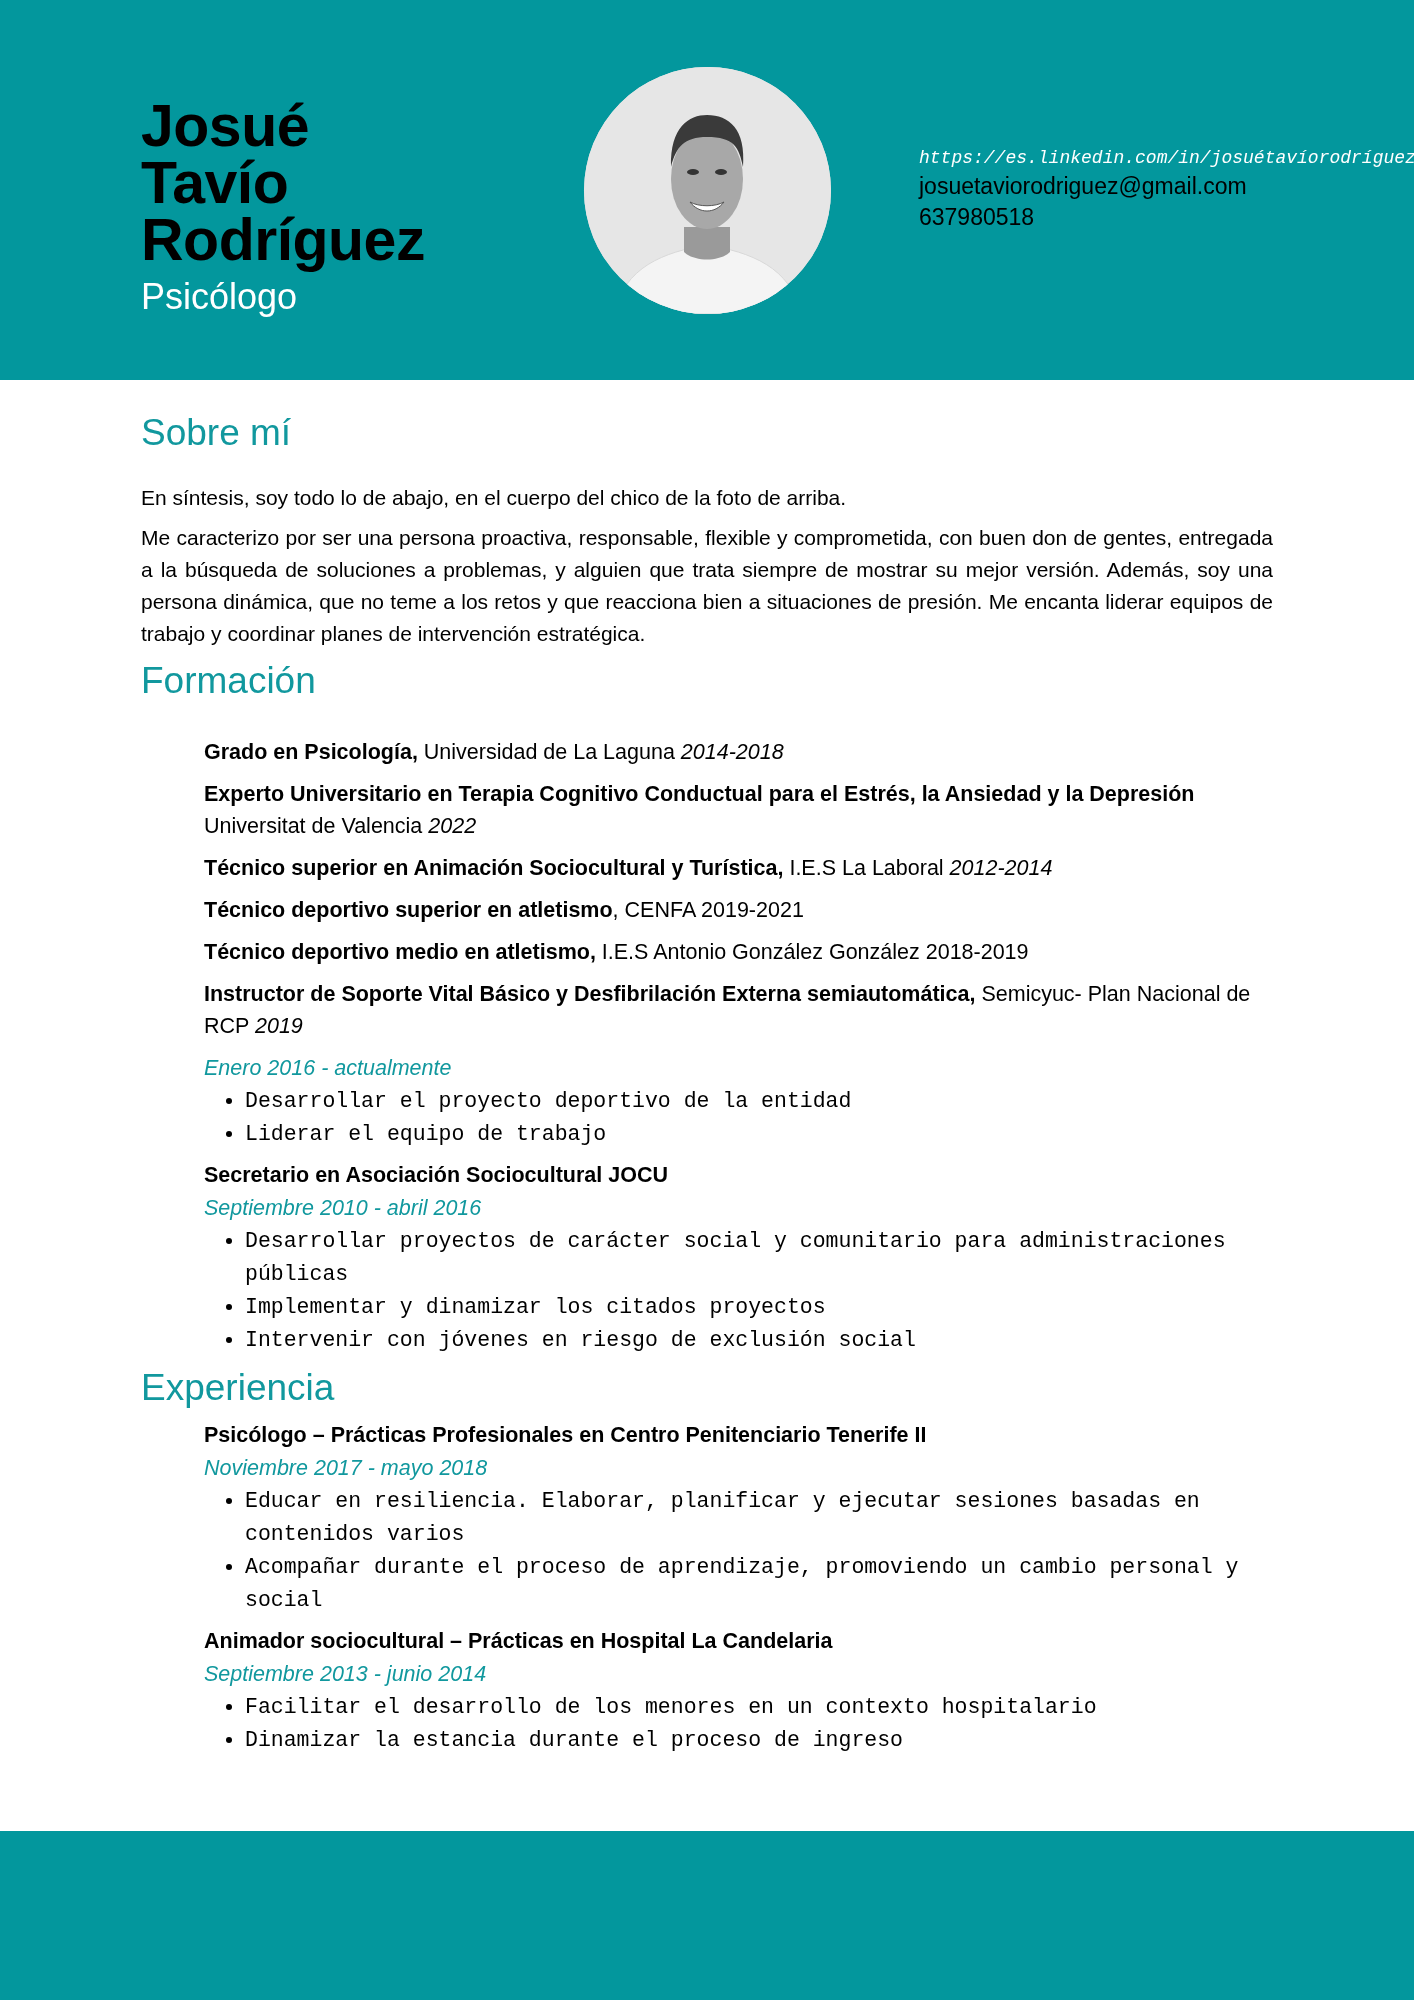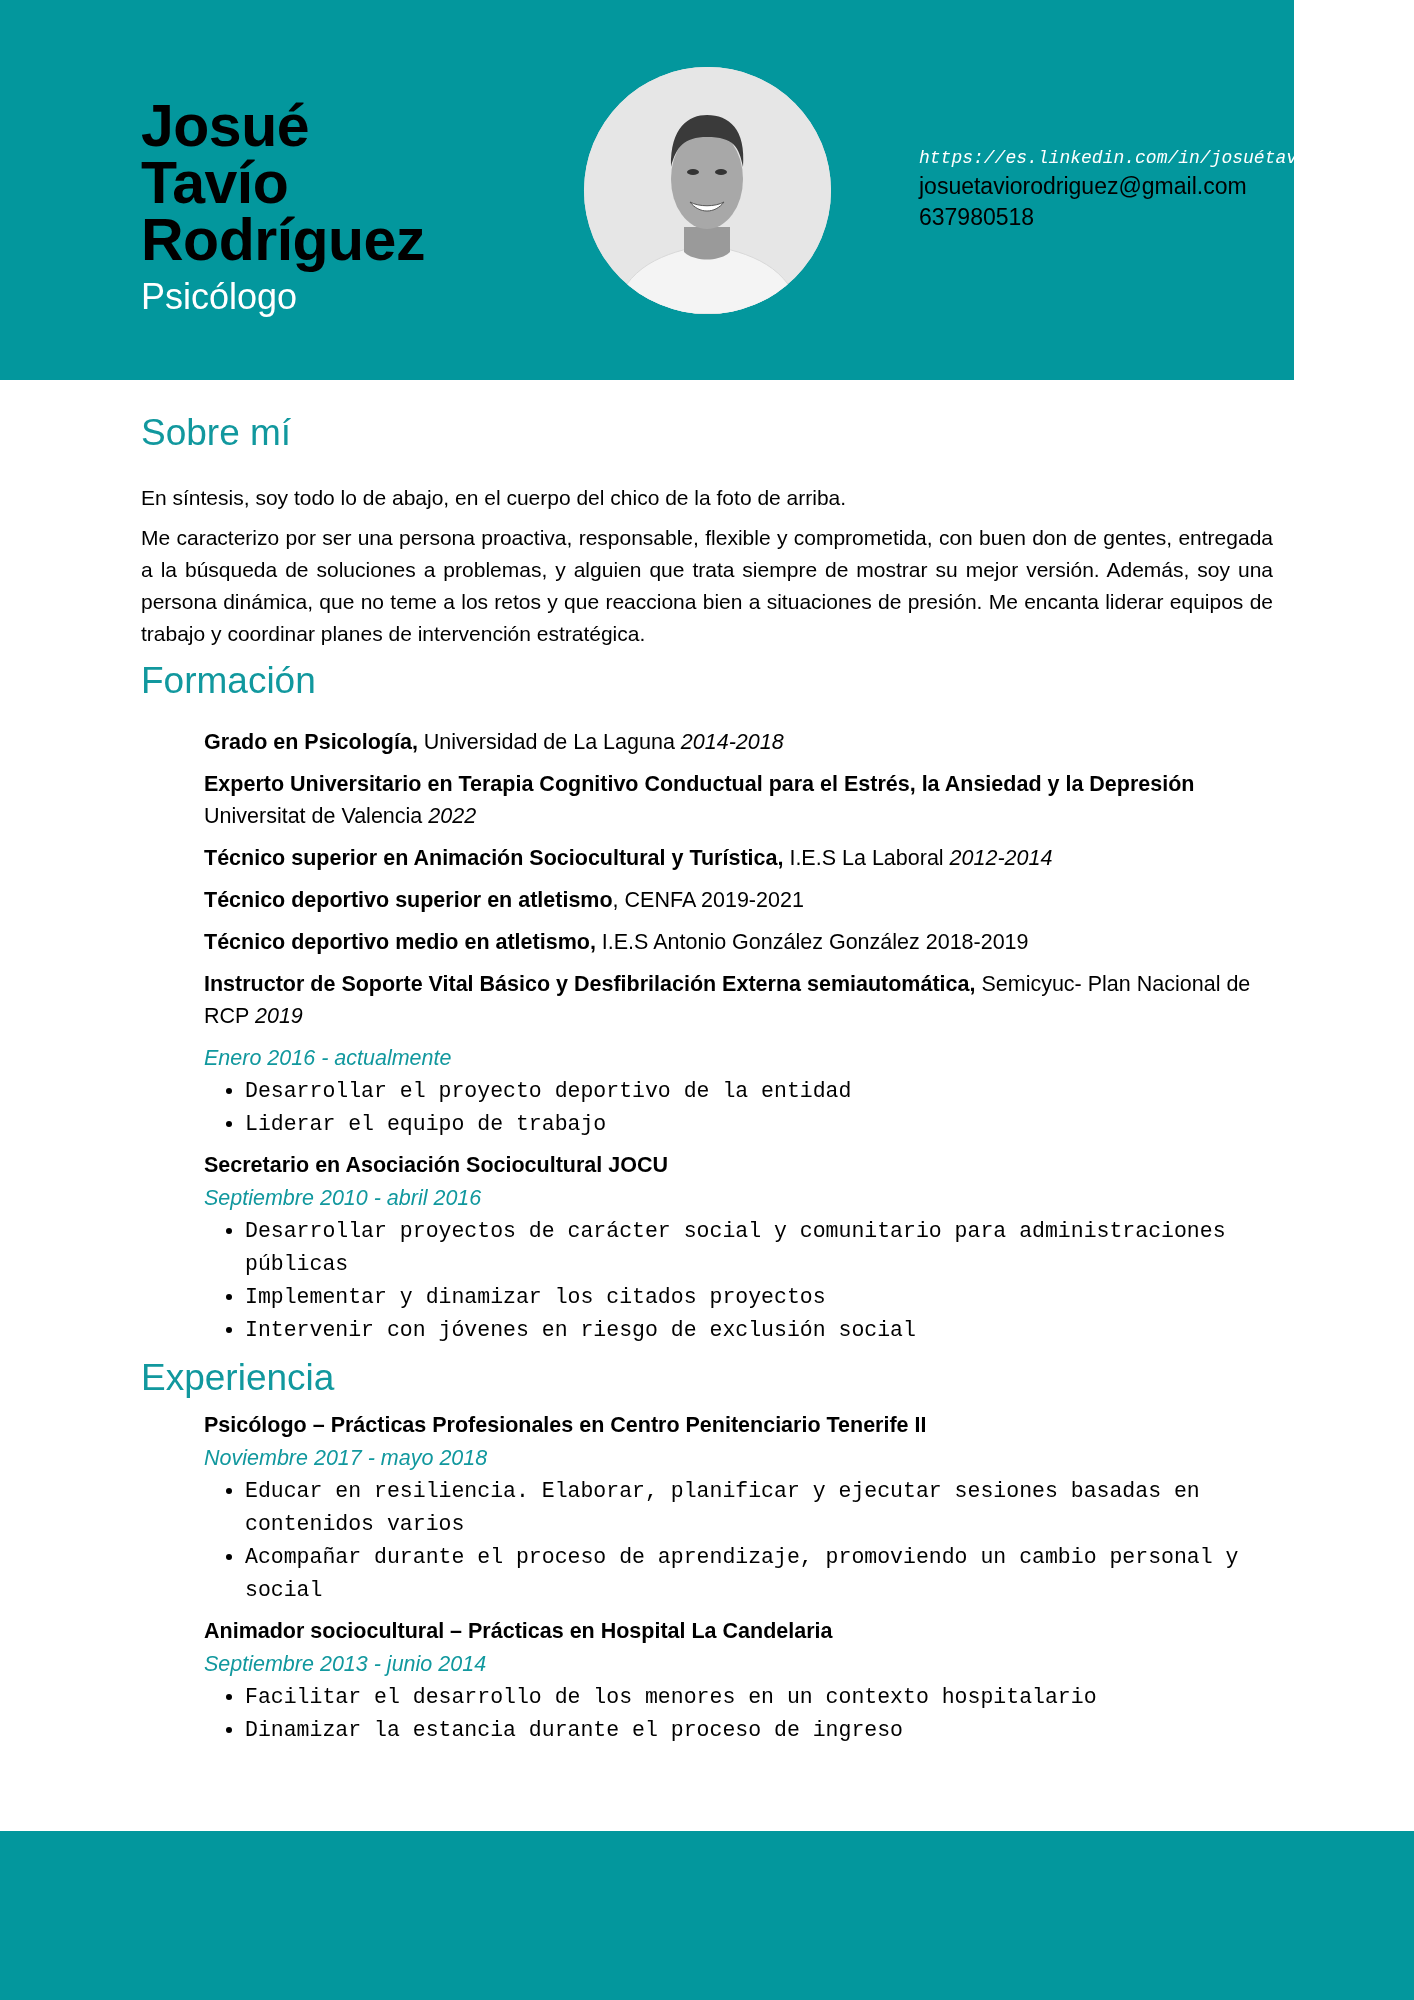--- a/index.html
+++ b/index.html
@@ -2,21 +2,21 @@
 <html><head>
 <meta charset="utf-8">
 <style>
   html, body { margin: 0; padding: 0; }
   body {
     width: 1414px; height: 2000px; position: relative; overflow: hidden;
     background: #ffffff; color: #000;
     font-family: "Liberation Sans", "DejaVu Sans", sans-serif;
   }
   .header {
-    position: absolute; left: 0; top: 0; width: 1294px; height: 380px;
+    position: absolute; left: 0; top: 0; width: 1414px; height: 380px;
     background: #03979d;
   }
   .footer {
     position: absolute; left: 0; top: 1831px; width: 1414px; height: 169px;
     background: #03979d;
   }
   .name-block { position: absolute; left: 141px; top: 98px; }
   .name-line {
     font-family: "Liberation Sans", sans-serif; font-weight: bold;
     font-size: 59px; line-height: 57px; color: #000; letter-spacing: -0.5px;
@@ -87,21 +87,21 @@
 </div>
 
 <div class="main">
   <h2 class="section">Sobre mí</h2>
   <div class="about">
     <p>En síntesis, soy todo lo de abajo, en el cuerpo del chico de la foto de arriba.</p>
     <p>Me caracterizo por ser una persona proactiva, responsable, flexible y comprometida, con buen don de gentes, entregada a la búsqueda de soluciones a problemas, y alguien que trata siempre de mostrar su mejor versión. Además, soy una persona dinámica, que no teme a los retos y que reacciona bien a situaciones de presión. Me encanta liderar equipos de trabajo y coordinar planes de intervención estratégica.</p>
   </div>
 
   <h2 class="section" style="margin-top:6px">Formación</h2>
-  <div class="edu" style="margin-top:22px">
+  <div class="edu" style="margin-top:32px">
     <div class="item">
       <b>Grado en Psicología,</b><span> Universidad de La Laguna </span><i>2014-2018</i>
     </div>
     <div class="item">
       <b>Experto Universitario en Terapia Cognitivo Conductual para el Estrés,  la Ansiedad y la Depresión</b><span> Universitat  de Valencia </span><i>2022</i>
     </div>
     <div class="item">
       <b>Técnico superior en Animación Sociocultural y Turística,</b><span> I.E.S La Laboral </span><i>2012-2014</i>
     </div>
     <div class="item">

